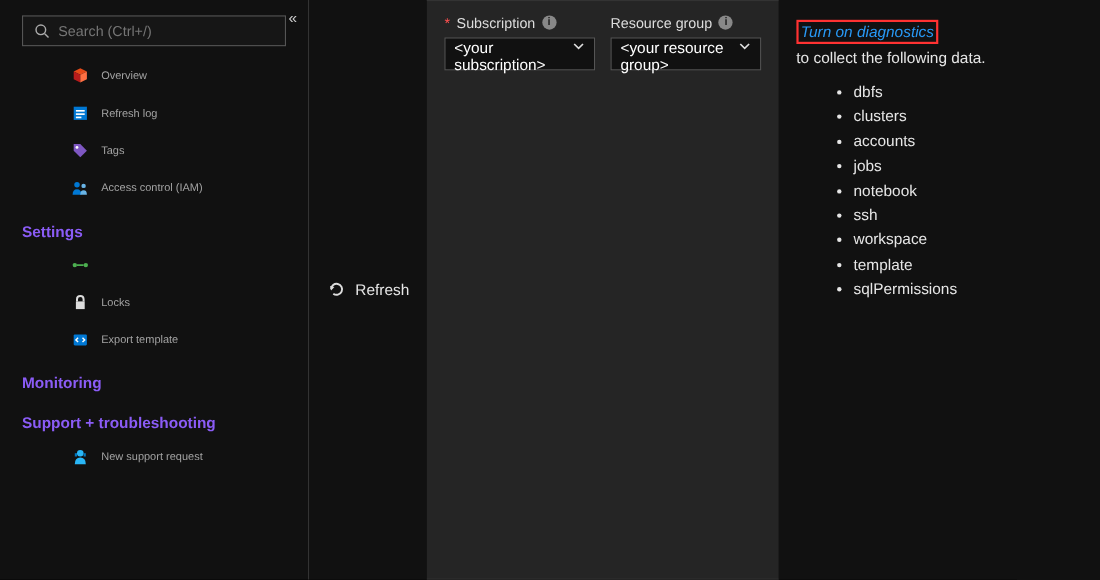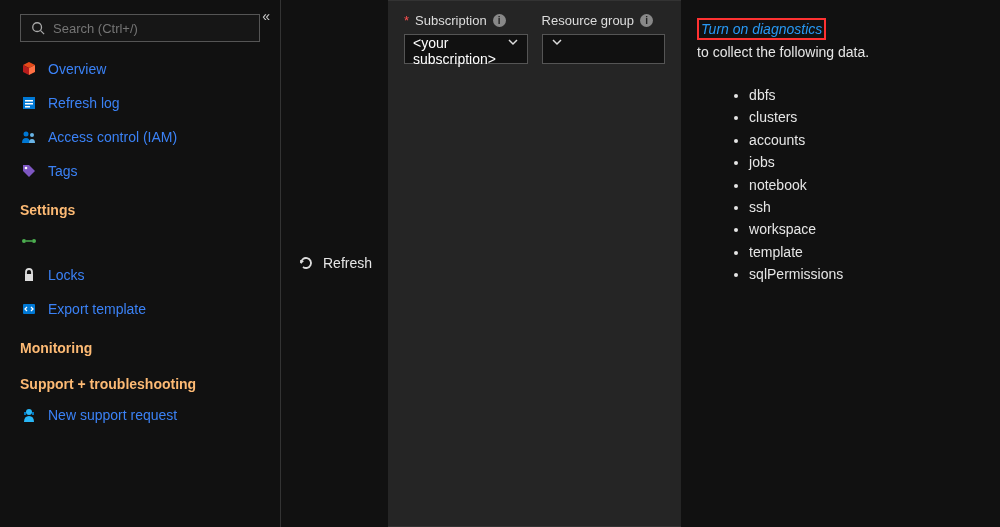--- a/index.html
+++ b/index.html
@@ -44,36 +44,37 @@
     border: none;
     outline: none;
     color: #ccc;
     font-size: 13px;
   }
   .nav-item {
     display: flex;
     align-items: center;
     gap: 10px;
     padding: 8px 20px;
-    font-size: 14px;
-    color: #3b82f6;
+    font-size: 10px;
+    color: #a3a3a3;
     cursor: pointer;
+    margin-left: 44px;
   }
   .nav-item.active {
     background: #2b2b2b;
   }
   .highlight-red {
     outline: 2px solid #ff3232;
     outline-offset: -2px;
   }
   .section-header {
     padding: 14px 20px 6px 20px;
     font-size: 14px;
     font-weight: 600;
-    color: #fdba74;
+    color: #8b5cf6;
   }
   .icon {
     width: 18px;
     height: 18px;
     display: inline-flex;
     align-items: center;
     justify-content: center;
     flex-shrink: 0;
   }
   .main {
@@ -145,21 +146,21 @@
   .diag-link {
     color: #2899f5;
     border: 2px solid #ff3232;
     padding: 1px 2px;
     white-space: nowrap;
     font-style: italic;
   }
   ul.data-list {
     list-style: disc;
     padding-left: 52px;
-    margin-top: 24px;
+    margin-top: 12px;
     line-height: 1.6;
   }
 </style>
 </head>
 <body>
 
 <div class="sidebar">
   <span class="collapse-chevron">«</span>
 
   <div class="search-wrap">
@@ -193,37 +194,37 @@
           <rect x="4" y="8" width="8" height="1.5" fill="#fff"></rect>
           <rect x="4" y="11" width="5" height="1.5" fill="#fff"></rect>
         </svg>
     </span>
     <span>Refresh log</span>
   </div>
 
   <div class="nav-item">
     <span class="icon">
       <svg viewBox="0 0 16 16" width="16" height="16">
+          <path fill="#7e57c2" d="M2 2 L8 2 L14 8 L8 14 L2 8 Z"></path>
+          <circle cx="5" cy="5" r="1.3" fill="#fff"></circle>
+        </svg>
+    </span>
+    <span>Tags</span>
+  </div>
+
+  <div class="nav-item">
+    <span class="icon">
+      <svg viewBox="0 0 16 16" width="16" height="16">
           <circle cx="5" cy="5" r="2.5" fill="#0078d4"></circle>
           <path fill="#0078d4" d="M1 14 Q1 9 5 9 Q9 9 9 14 Z"></path>
           <circle cx="11" cy="6" r="2" fill="#69b4e6"></circle>
           <path fill="#69b4e6" d="M8 14 Q8 10 11 10 Q14 10 14 14 Z"></path>
         </svg>
     </span>
     <span>Access control (IAM)</span>
-  </div>
-
-  <div class="nav-item">
-    <span class="icon">
-      <svg viewBox="0 0 16 16" width="16" height="16">
-          <path fill="#7e57c2" d="M2 2 L8 2 L14 8 L8 14 L2 8 Z"></path>
-          <circle cx="5" cy="5" r="1.3" fill="#fff"></circle>
-        </svg>
-    </span>
-    <span>Tags</span>
   </div>
 
   <div class="section-header">Settings</div>
 
   <div class="nav-item">
     <span class="icon">
       <svg viewBox="0 0 16 16" width="16" height="16">
           <circle cx="3" cy="8" r="2" fill="#4caf50"></circle>
           <circle cx="13" cy="8" r="2" fill="#4caf50"></circle>
           <line x1="5" y1="8" x2="11" y2="8" stroke="#4caf50" stroke-width="1.5"></line>
@@ -296,20 +297,21 @@
             </svg>
         </span>
       </div>
     </div>
     <div class="filter-group">
       <div class="filter-label">
         <span>Resource group</span>
         <span class="info-dot">i</span>
       </div>
       <div class="dropdown">
+        <span>&lt;your resource group&gt;</span>
         <span>
           <svg viewBox="0 0 12 12" width="12" height="12">
               <path d="M2 4 L6 8 L10 4" stroke="#ddd" stroke-width="1.5" fill="none"></path>
             </svg>
         </span>
       </div>
     </div>
   </div>
 
   <div class="content">

